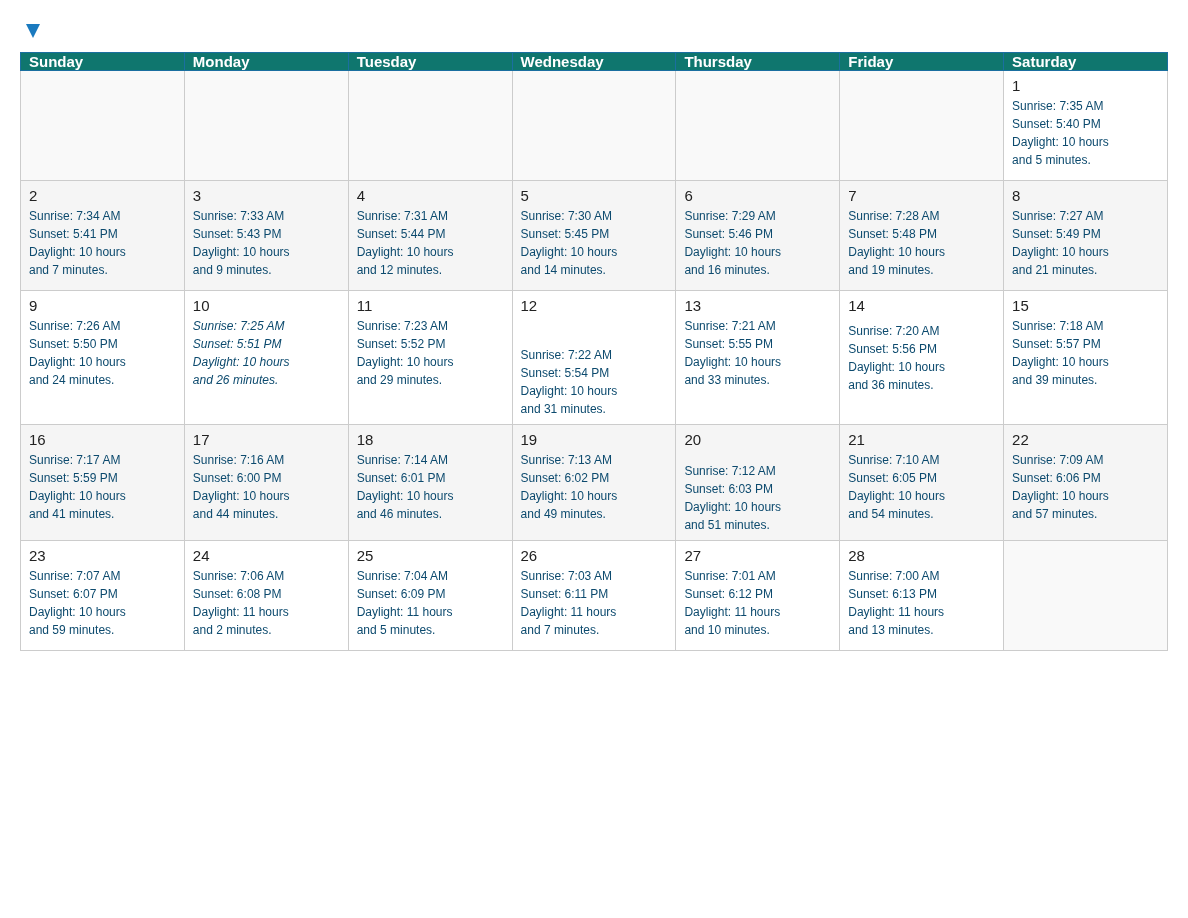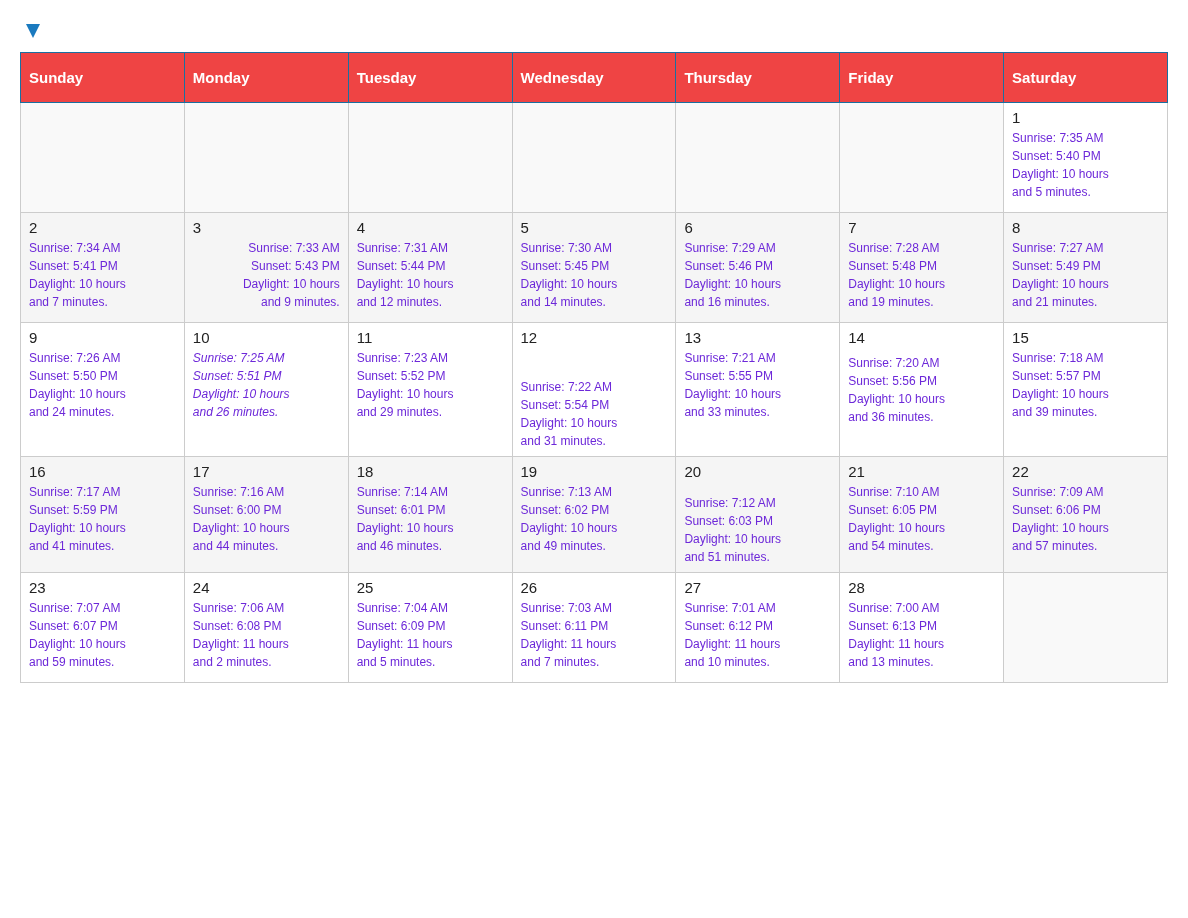--- a/index.html
+++ b/index.html
@@ -43,23 +43,23 @@
       font-size: 20px;
       color: #444;
       margin-top: 4px;
     }
     .calendar {
       width: 100%;
       border-collapse: collapse;
       margin-top: 10px;
     }
     .calendar th {
-      background-color: #ef4444;
+      background-color: #0f766e;
       color: #fff;
-      padding: 16px 8px;
+      padding: 0 8px;
       text-align: left;
       font-size: 15px;
       border: 1px solid #1a6fa0;
     }
     .calendar td {
       vertical-align: top;
       padding: 6px 8px;
       border: 1px solid #ccc;
       width: 14.28%;
       min-height: 110px;
@@ -76,21 +76,21 @@
     }
     .day-number {
       font-size: 15px;
       font-weight: normal;
       color: #222;
       display: block;
       margin-bottom: 3px;
     }
     .day-info {
       font-size: 12px;
-      color: #6d28d9;
+      color: #0c4a6e;
       line-height: 1.5;
     }
     .empty-cell {
       background: #f9f9f9 !important;
     }
     
     .row-even td { background: #f5f5f5; }
     .row-odd td { background: #fff; }
   </style>
 </head>
@@ -147,21 +147,21 @@
       <tr class="row-even">
         <td>
           <span class="day-number">2</span>
           <div class="day-info" style="white-space: pre-line;">Sunrise: 7:34 AM
 Sunset: 5:41 PM
 Daylight: 10 hours
 and 7 minutes.</div>
         </td>
         <td>
           <span class="day-number">3</span>
-          <div class="day-info" style="white-space: pre-line; text-align: right;">Sunrise: 7:33 AM
+          <div class="day-info" style="white-space: pre-line;">Sunrise: 7:33 AM
 Sunset: 5:43 PM
 Daylight: 10 hours
 and 9 minutes.</div>
         </td>
         <td>
           <span class="day-number">4</span>
           <div class="day-info" style="white-space: pre-line;">Sunrise: 7:31 AM
 Sunset: 5:44 PM
 Daylight: 10 hours
 and 12 minutes.</div>

